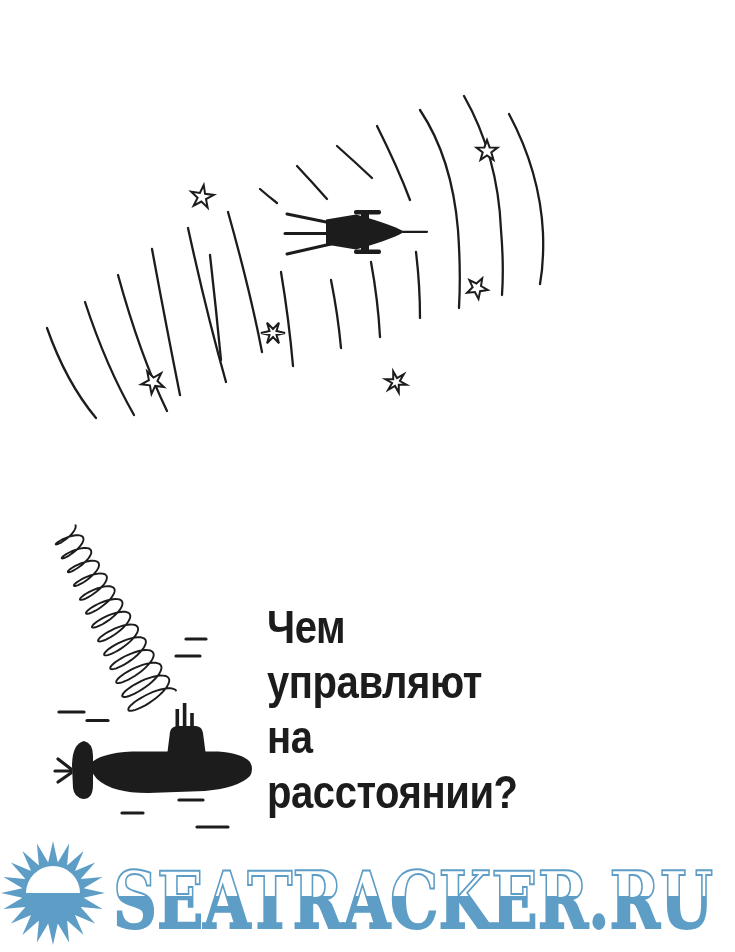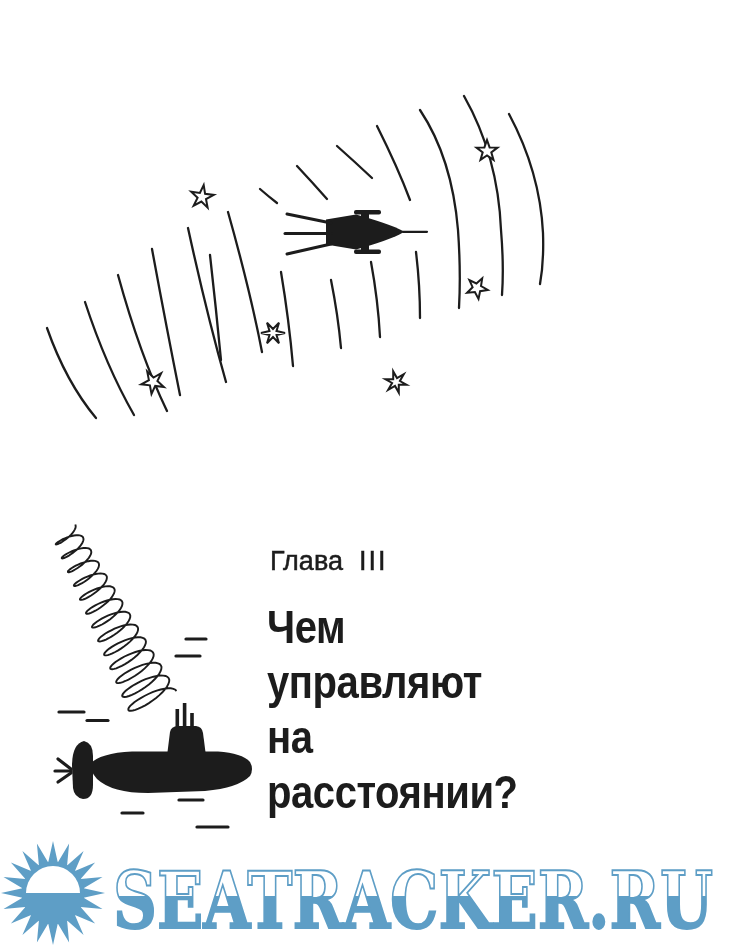--- a/index.html
+++ b/index.html
@@ -117,23 +117,20 @@
         <polygon fill="#5E9EC6" points="105.0,893.0 83.6,897.8 102.5,909.1 80.6,907.1 95.1,923.6 74.9,914.9 83.6,935.1 67.1,920.6 69.1,942.5 57.8,923.6 53.0,945.0 48.2,923.6 36.9,942.5 38.9,920.6 22.4,935.1 31.1,914.9 10.9,923.6 25.4,907.1 3.5,909.1 22.4,897.8 1.0,893.0 22.4,888.2 3.5,876.9 25.4,878.9 10.9,862.4 31.1,871.1 22.4,850.9 38.9,865.4 36.9,843.5 48.2,862.4 53.0,841.0 57.8,862.4 69.1,843.5 67.1,865.4 83.6,850.9 74.9,871.1 95.1,862.4 80.6,878.9 102.5,876.9 83.6,888.2"></polygon>
         <circle cx="53" cy="893" r="31.5" fill="#5E9EC6"></circle>
         <path d="M26,893 A27,27 0 0 1 80,893 Z" fill="#ffffff"></path>
       </g>
       <g transform="translate(113,928) scale(1,1.18)">
         <text x="0" y="0" textLength="600" lengthAdjust="spacingAndGlyphs" font-family="DejaVu Serif, Liberation Serif, serif" font-size="67" font-weight="bold" fill="url(#wmGrad)" stroke="#5E9EC6" stroke-width="1.7">SEATRACKER.RU</text>
       </g>
     </g>
   </svg>
 
-  <div class="chapter">
-    <span>Глава</span><span class="num">III</span>
-  </div>
 
   <div class="heading">
     <div>Чем</div>
     <div>управляют</div>
     <div>на</div>
     <div>расстоянии?</div>
   </div>
 
 </div>
 

